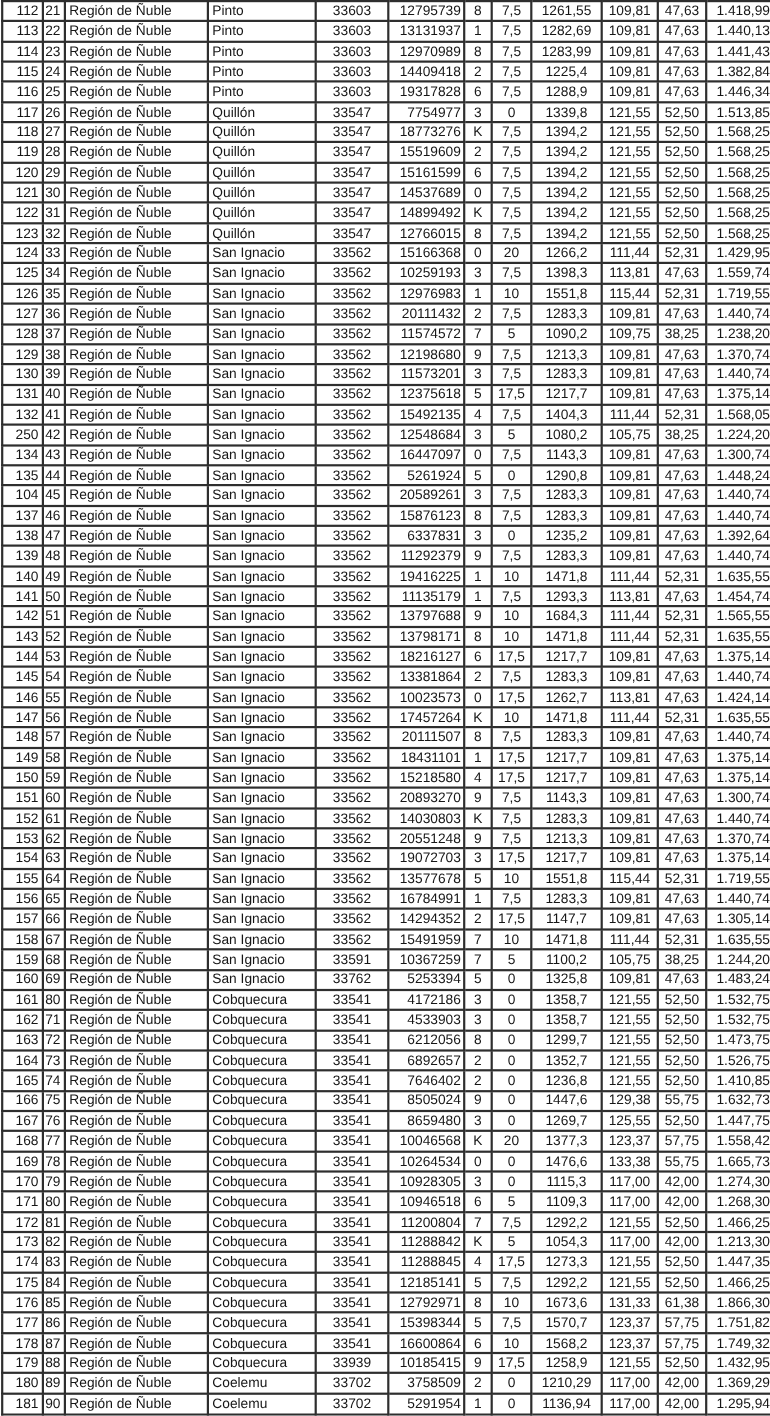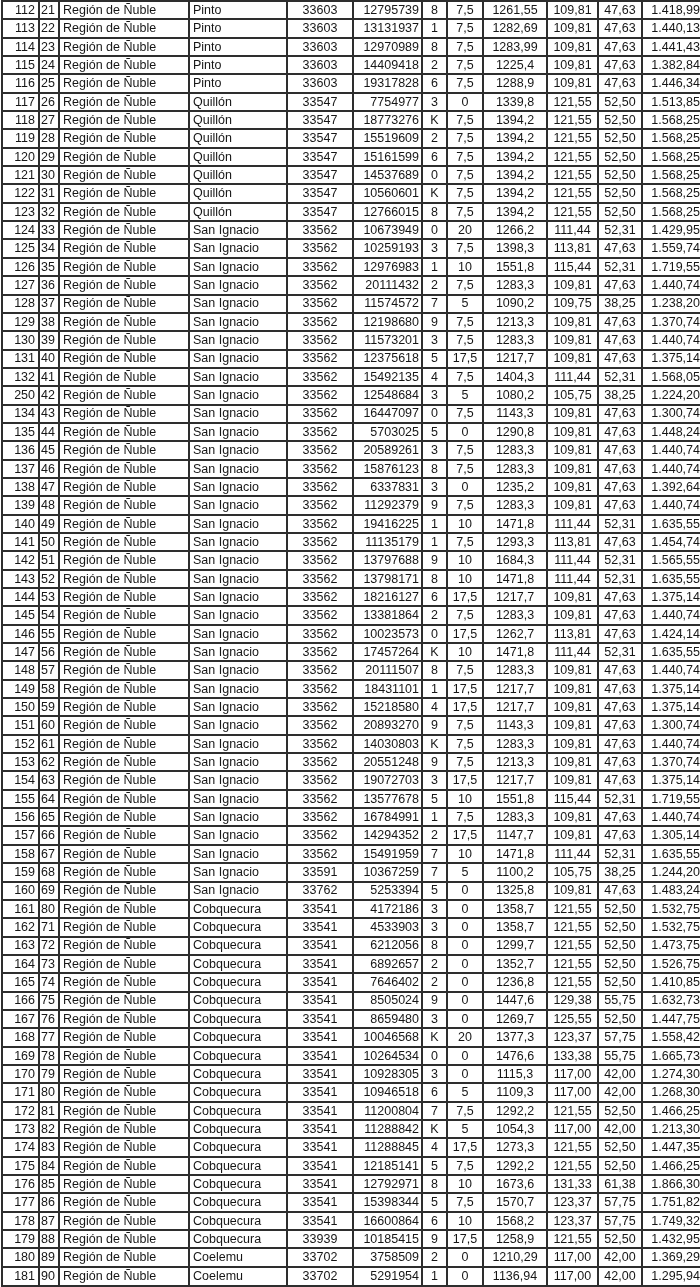--- a/index.html
+++ b/index.html
@@ -194,21 +194,21 @@
           <td data-name="cell-amount-c" class="al-center">121,55</td>
           <td data-name="cell-amount-d" class="al-center">52,50</td>
           <td data-name="cell-amount-total" class="al-right">1.568,25</td>
         </tr>
         <tr data-name="table-row">
           <td data-name="cell-row-number" class="al-right">122</td>
           <td data-name="cell-sequence-number" class="al-right">31</td>
           <td data-name="cell-region" class="al-left">Región de Ñuble</td>
           <td data-name="cell-commune" class="al-left">Quillón</td>
           <td data-name="cell-commune-code" class="al-center">33547</td>
-          <td data-name="cell-rut-number" class="al-right">10560601</td>
+          <td data-name="cell-rut-number" class="al-right">14899492</td>
           <td data-name="cell-dv" class="al-center">K</td>
           <td data-name="cell-amount-a" class="al-center">7,5</td>
           <td data-name="cell-amount-b" class="al-center">1394,2</td>
           <td data-name="cell-amount-c" class="al-center">121,55</td>
           <td data-name="cell-amount-d" class="al-center">52,50</td>
           <td data-name="cell-amount-total" class="al-right">1.568,25</td>
         </tr>
         <tr data-name="table-row">
           <td data-name="cell-row-number" class="al-right">123</td>
           <td data-name="cell-sequence-number" class="al-right">32</td>
@@ -222,21 +222,21 @@
           <td data-name="cell-amount-c" class="al-center">121,55</td>
           <td data-name="cell-amount-d" class="al-center">52,50</td>
           <td data-name="cell-amount-total" class="al-right">1.568,25</td>
         </tr>
         <tr data-name="table-row">
           <td data-name="cell-row-number" class="al-right">124</td>
           <td data-name="cell-sequence-number" class="al-right">33</td>
           <td data-name="cell-region" class="al-left">Región de Ñuble</td>
           <td data-name="cell-commune" class="al-left">San Ignacio</td>
           <td data-name="cell-commune-code" class="al-center">33562</td>
-          <td data-name="cell-rut-number" class="al-right">10673949</td>
+          <td data-name="cell-rut-number" class="al-right">15166368</td>
           <td data-name="cell-dv" class="al-center">0</td>
           <td data-name="cell-amount-a" class="al-center">20</td>
           <td data-name="cell-amount-b" class="al-center">1266,2</td>
           <td data-name="cell-amount-c" class="al-center">111,44</td>
           <td data-name="cell-amount-d" class="al-center">52,31</td>
           <td data-name="cell-amount-total" class="al-right">1.429,95</td>
         </tr>
         <tr data-name="table-row">
           <td data-name="cell-row-number" class="al-right">125</td>
           <td data-name="cell-sequence-number" class="al-right">34</td>
@@ -376,30 +376,30 @@
           <td data-name="cell-amount-c" class="al-center">109,81</td>
           <td data-name="cell-amount-d" class="al-center">47,63</td>
           <td data-name="cell-amount-total" class="al-right">1.300,74</td>
         </tr>
         <tr data-name="table-row">
           <td data-name="cell-row-number" class="al-right">135</td>
           <td data-name="cell-sequence-number" class="al-right">44</td>
           <td data-name="cell-region" class="al-left">Región de Ñuble</td>
           <td data-name="cell-commune" class="al-left">San Ignacio</td>
           <td data-name="cell-commune-code" class="al-center">33562</td>
-          <td data-name="cell-rut-number" class="al-right">5703025</td>
+          <td data-name="cell-rut-number" class="al-right">5261924</td>
           <td data-name="cell-dv" class="al-center">5</td>
           <td data-name="cell-amount-a" class="al-center">0</td>
           <td data-name="cell-amount-b" class="al-center">1290,8</td>
           <td data-name="cell-amount-c" class="al-center">109,81</td>
           <td data-name="cell-amount-d" class="al-center">47,63</td>
           <td data-name="cell-amount-total" class="al-right">1.448,24</td>
         </tr>
         <tr data-name="table-row">
-          <td data-name="cell-row-number" class="al-right">136</td>
+          <td data-name="cell-row-number" class="al-right">104</td>
           <td data-name="cell-sequence-number" class="al-right">45</td>
           <td data-name="cell-region" class="al-left">Región de Ñuble</td>
           <td data-name="cell-commune" class="al-left">San Ignacio</td>
           <td data-name="cell-commune-code" class="al-center">33562</td>
           <td data-name="cell-rut-number" class="al-right">20589261</td>
           <td data-name="cell-dv" class="al-center">3</td>
           <td data-name="cell-amount-a" class="al-center">7,5</td>
           <td data-name="cell-amount-b" class="al-center">1283,3</td>
           <td data-name="cell-amount-c" class="al-center">109,81</td>
           <td data-name="cell-amount-d" class="al-center">47,63</td>

